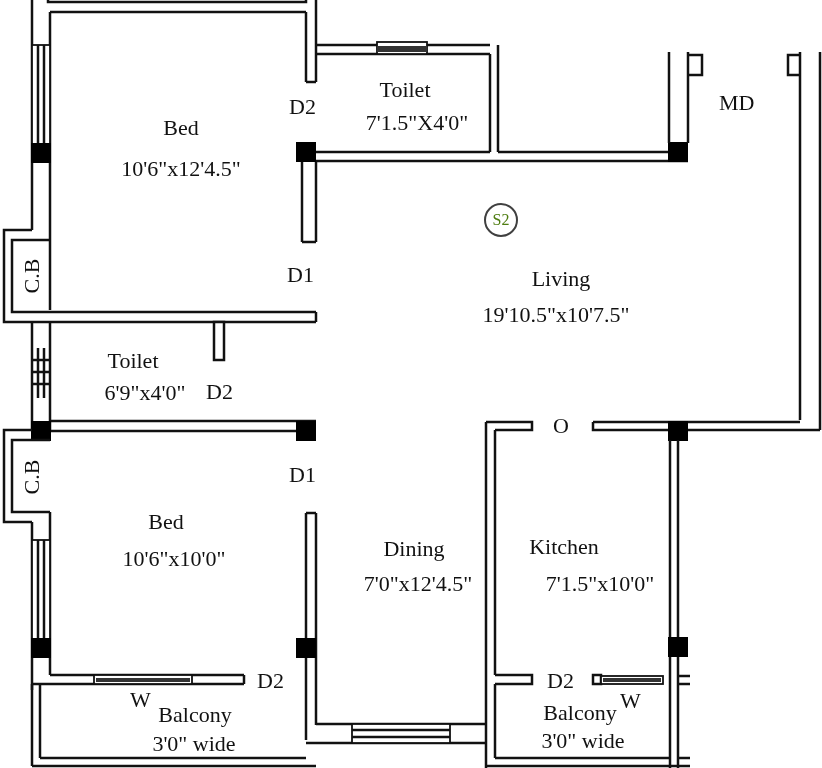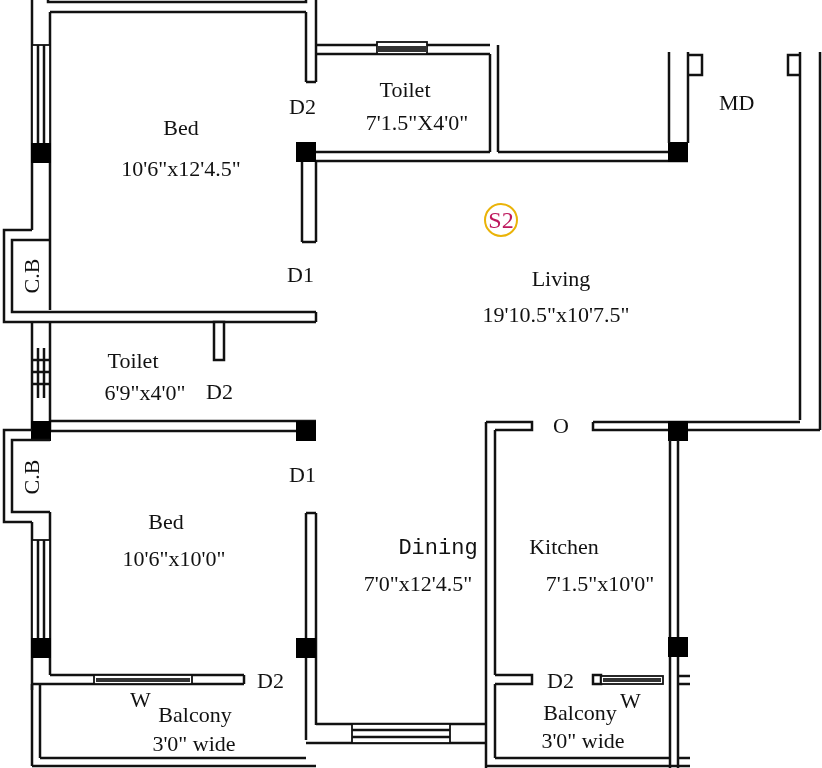--- a/index.html
+++ b/index.html
@@ -26,27 +26,27 @@
       font-size: 22px;
       color: #111111;
       transform: rotate(-90deg);
       transform-origin: center center;
       white-space: nowrap;
       line-height: 1;
     }
     .marker {
       position: absolute;
       width: 34px; height: 34px;
-      border: 2px solid #eab308;
+      border: 2px solid #404040;
       border-radius: 50%;
       box-sizing: border-box;
       display: flex; align-items: center; justify-content: center;
       font-family: "Liberation Serif", "DejaVu Serif", serif;
-      font-size: 24px;
-      color: #be185d;
+      font-size: 16px;
+      color: #4d7c0f;
     }
   </style>
 </head>
 <body>
 
 <div class="plan">
   <svg width="822" height="768" viewBox="0 0 822 768">
 
     <rect class="wall" x="48" y="-4" width="258" height="6"></rect>
 
@@ -178,21 +178,21 @@
 
   <div class="lbl c" style="left:561px; top:268px;">Living</div>
   <div class="lbl c" style="left:556px; top:304px;">19'10.5"x10'7.5"</div>
 
   <div class="lbl c" style="left:133px; top:350px;">Toilet</div>
   <div class="lbl c" style="left:145px; top:382px;">6'9"x4'0"</div>
 
   <div class="lbl c" style="left:166px; top:511px;">Bed</div>
   <div class="lbl c" style="left:174px; top:548px;">10'6"x10'0"</div>
 
-  <div class="lbl c" style="left:438px; top:538px;font-family:Liberation Mono, monospace;">Dining</div>
+  <div class="lbl c" style="left:414px; top:538px;">Dining</div>
   <div class="lbl c" style="left:418px; top:573px;">7'0"x12'4.5"</div>
 
   <div class="lbl c" style="left:564px; top:536px;">Kitchen</div>
   <div class="lbl c" style="left:600px; top:573px;">7'1.5"x10'0"</div>
 
   <div class="lbl c" style="left:195px; top:704px;text-align:right;">Balcony</div>
   <div class="lbl c" style="left:194px; top:733px;">3'0" wide</div>
 
   <div class="lbl c" style="left:580px; top:702px;">Balcony</div>
   <div class="lbl c" style="left:583px; top:730px;">3'0" wide</div>

